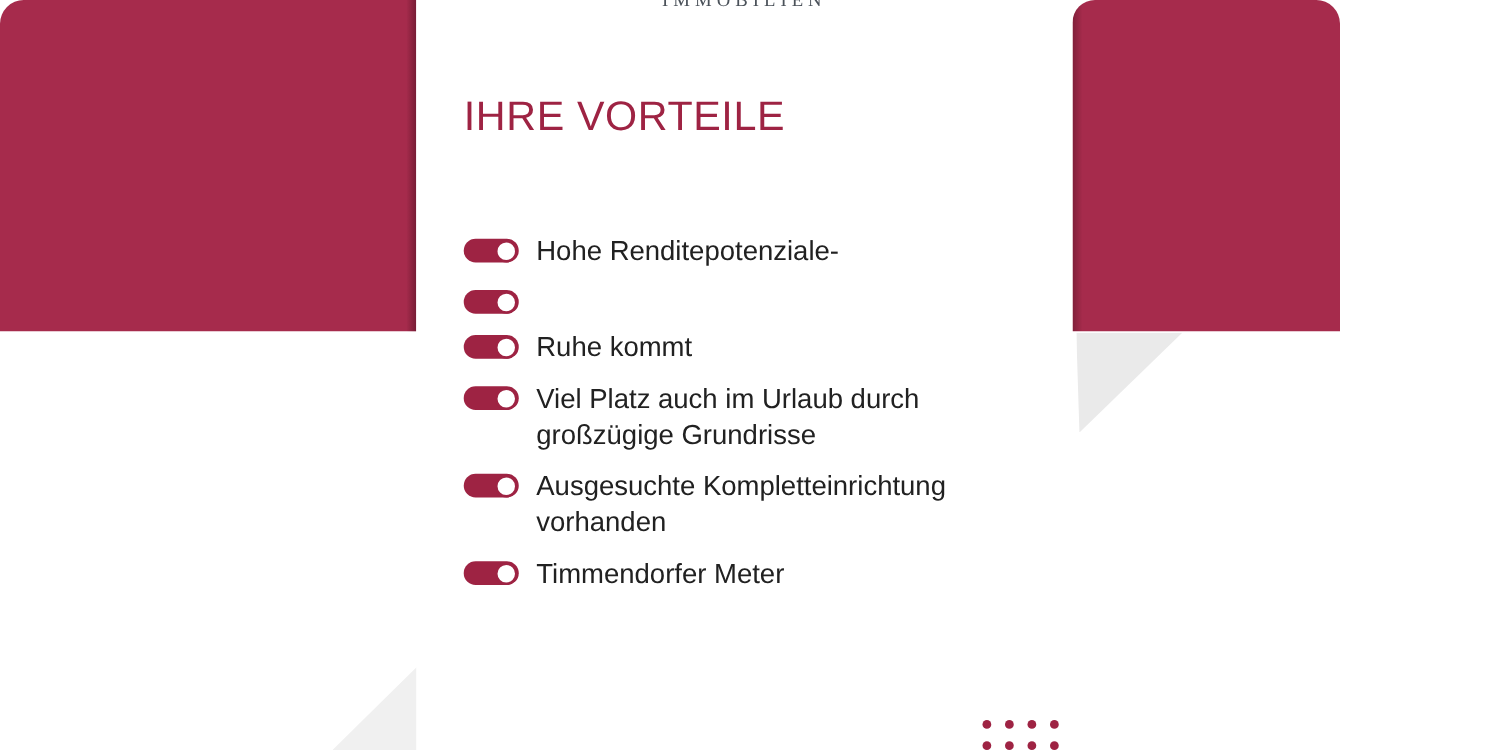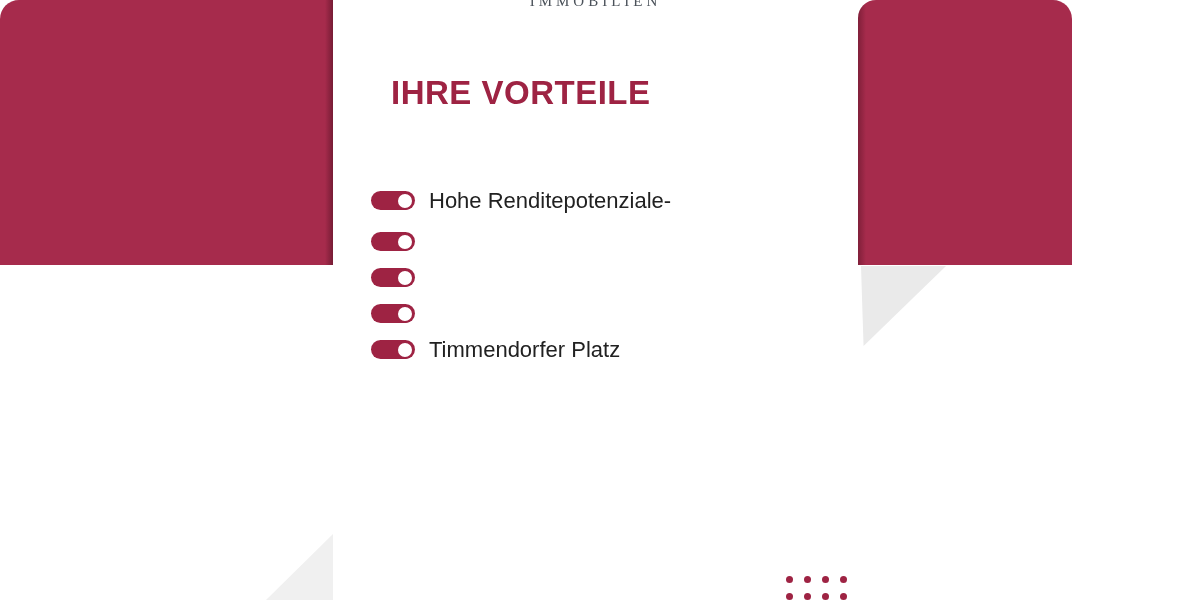--- a/index.html
+++ b/index.html
@@ -50,22 +50,22 @@
   .logo{
     position:absolute;top:-6px;left:0;right:0;
     text-align:center;
     font-family:"Liberation Serif", serif;
     font-size:15px;line-height:1;
     letter-spacing:4px;
     color:var(--logo-gray);
     white-space:nowrap;
   }
   .heading{
-    position:absolute;left:58px;top:76px;
-    font-size:33px;font-weight:700;line-height:1;
+    position:absolute;left:38px;top:76px;
+    font-size:33px;font-weight:400;line-height:1;
     letter-spacing:0.5px;
     color:var(--accent-dark);
     white-space:nowrap;
   }
   .benefits{
     position:absolute;left:38px;top:162px;width:470px;
     display:flex;flex-direction:column;gap:12px;margin-top:24px;
   }
   .benefit{display:flex;align-items:flex-start;gap:14px;}
   .toggle{
@@ -119,33 +119,47 @@
         <div class="benefit">
           <span class="toggle">
             <span class="knob"></span>
           </span>
         </div>
         <div class="benefit">
           <span class="toggle">
             <span class="knob"></span>
           </span>
           <div class="benefit-text">
+            <div class="line">Ruhe kommt</div>
           </div>
         </div>
         <div class="benefit">
           <span class="toggle">
             <span class="knob"></span>
           </span>
+          <div class="benefit-text">
+            <div class="line">Viel Platz auch im Urlaub durch</div>
+            <div class="line">großzügige Grundrisse</div>
+          </div>
         </div>
         <div class="benefit">
           <span class="toggle">
             <span class="knob"></span>
           </span>
           <div class="benefit-text">
-            <div class="line">Timmendorfer Platz</div>
+            <div class="line">Ausgesuchte Kompletteinrichtung</div>
+            <div class="line">vorhanden</div>
+          </div>
+        </div>
+        <div class="benefit">
+          <span class="toggle">
+            <span class="knob"></span>
+          </span>
+          <div class="benefit-text">
+            <div class="line">Timmendorfer Meter</div>
           </div>
         </div>
       </div>
   </div>
 
   <div class="dots">
       <span class="dot"></span>
       <span class="dot"></span>
       <span class="dot"></span>
       <span class="dot"></span>

